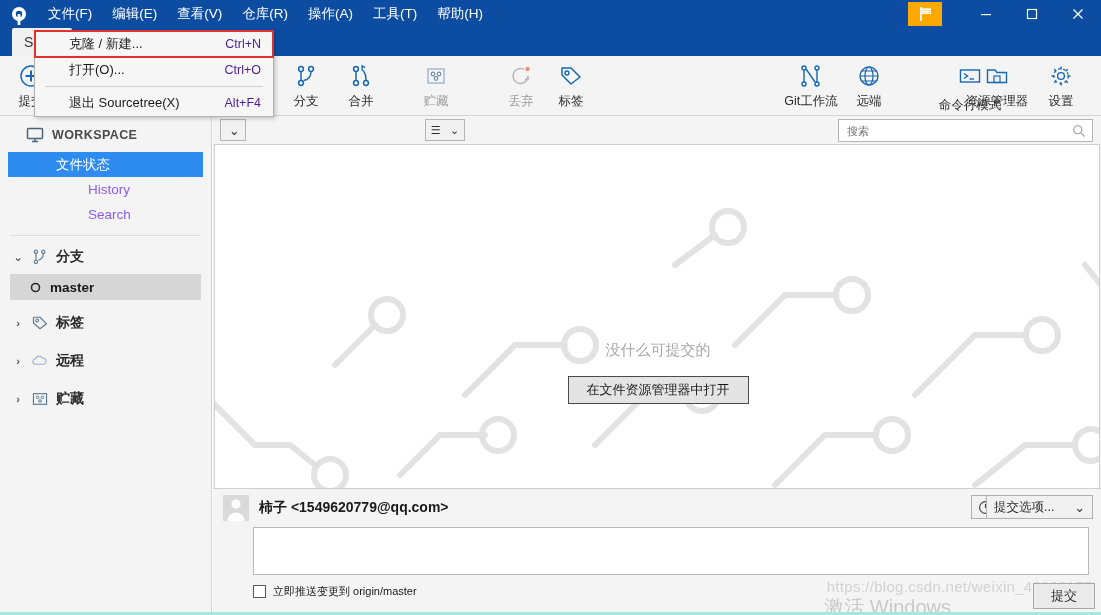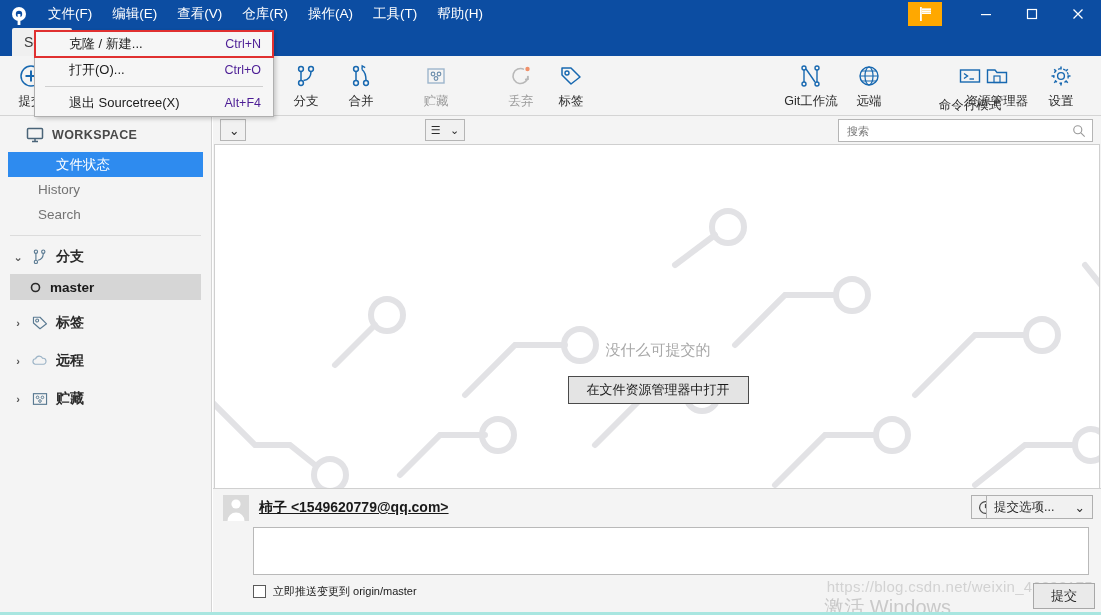--- a/index.html
+++ b/index.html
@@ -77,22 +77,22 @@
   .sidebar {
     position: absolute; left: 0; top: 116px; width: 212px; height: 499px;
     background: #F4F4F4; border-right: 1px solid #D4D4D4;
   }
   .sb-head {
     display: flex; align-items: center; gap: 8px;
     padding: 10px 0 8px 26px; font-size: 12.5px; color: #4A4A4A;
     letter-spacing: 0.4px; font-weight: bold;
   }
   .sb-sub {
-    height: 25px; line-height: 25px; padding-left: 38px;
-    font-size: 13.5px; color: #737373;
+    height: 25px; line-height: 25px; padding-left: 88px;
+    font-size: 13.5px; color: #8b5cf6;
   }
   .sb-sub.sel { background: #2E8BEF; color: #ffffff; margin: 0 8px 0 8px;
     padding-left: 48px; }
   .sb-divider { height: 1px; background: #DCDCDC; margin: 8px 10px 6px 10px; }
   .sb-group {
     display: flex; align-items: center; gap: 7px; height: 30px;
     padding-left: 12px; font-size: 14px; color: #2B2B2B; font-weight: bold;
   }
   .sb-branch {
     display: flex; align-items: center; gap: 9px; height: 26px;
@@ -157,21 +157,21 @@
   }
   .author-row {
     position: absolute; left: 10px; top: 6px; display: flex;
     align-items: center; gap: 10px;
   }
   .avatar {
     width: 26px; height: 26px; background: #DADADA;
     display: flex; align-items: flex-end; justify-content: center;
     overflow: hidden;
   }
-  .author-name { font-size: 14px; color: #1A1A1A; font-weight: bold; text-decoration: underline; }
+  .author-name { font-size: 14px; color: #1A1A1A; font-weight: bold; }
   .clock-btn {
     position: absolute; right: 102px; top: 6px; width: 28px; height: 24px;
     background: #F1F1F1; border: 1px solid #B0B0B0;
     display: flex; align-items: center; justify-content: center;
   }
   .commit-opts {
     position: absolute; right: 8px; top: 6px; height: 24px;
     background: #F1F1F1; border: 1px solid #B0B0B0;
     display: flex; align-items: center; gap: 20px; padding: 0 7px;
     font-size: 12.5px; color: #2B2B2B;

